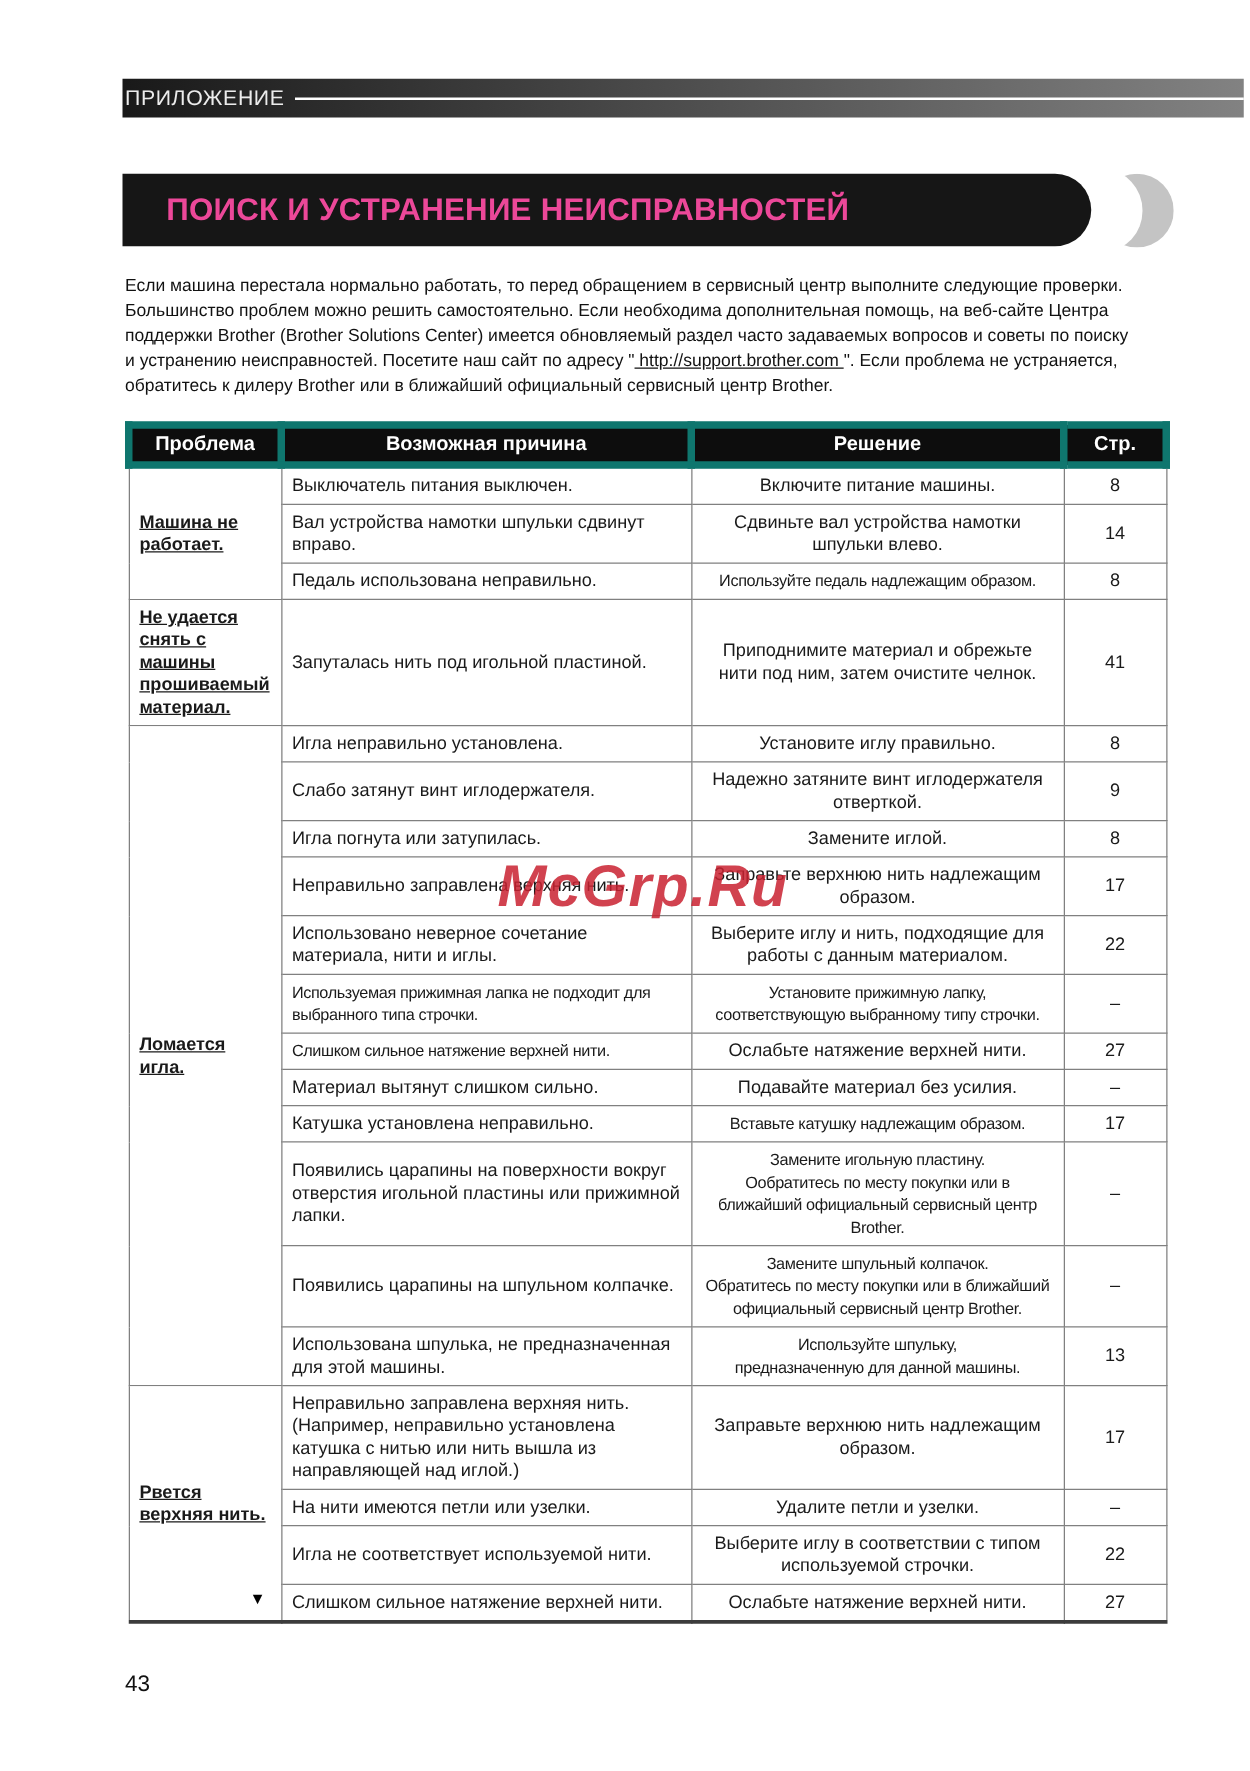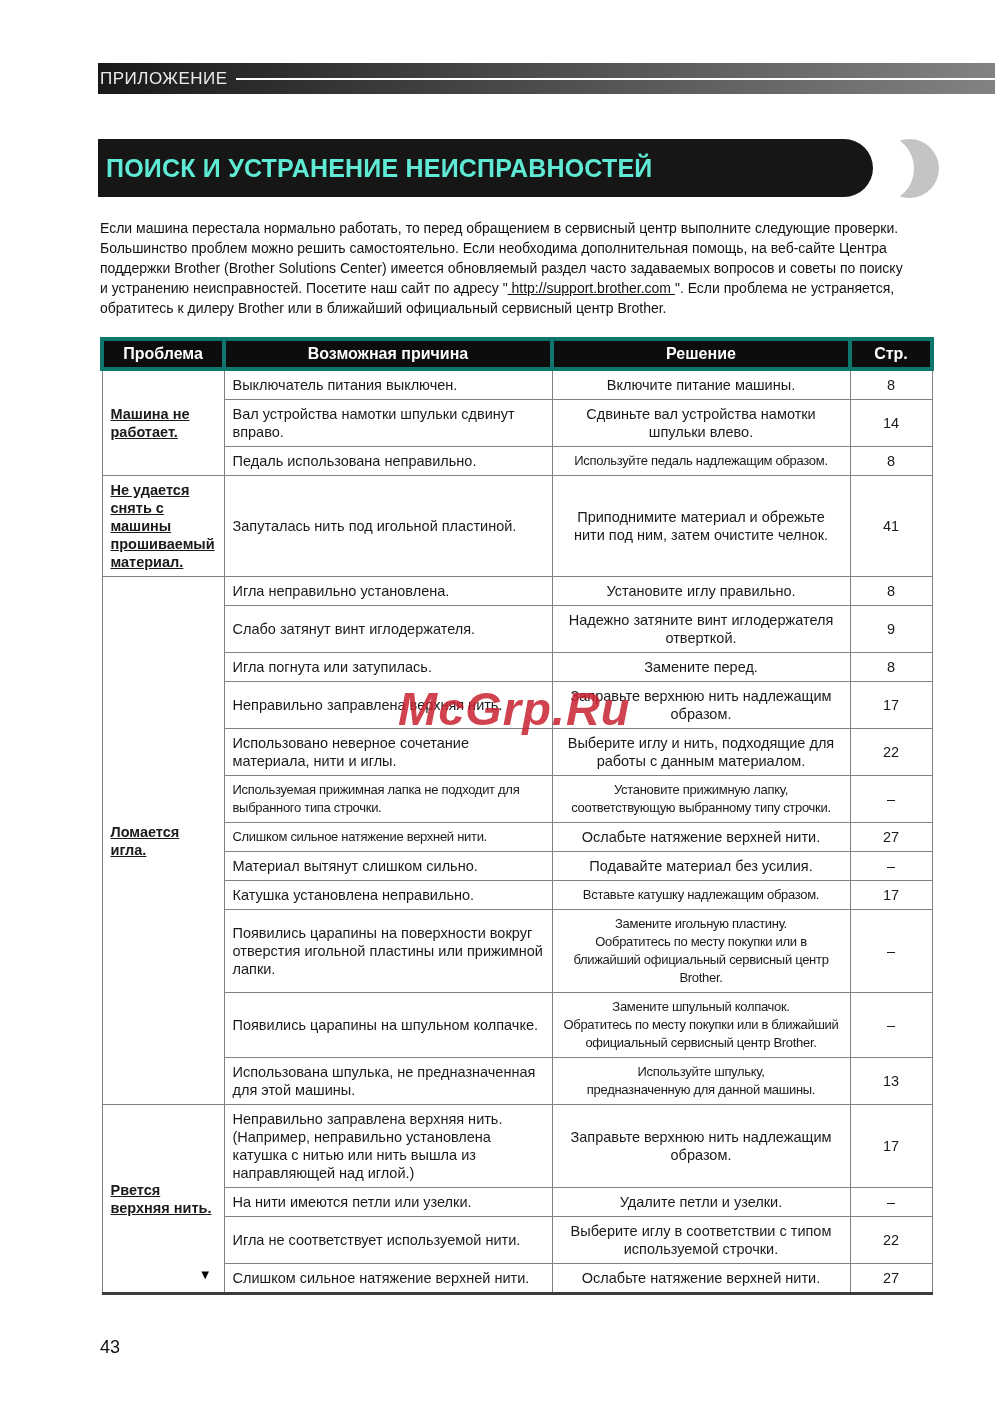--- a/index.html
+++ b/index.html
@@ -16,40 +16,40 @@
   .top-bar .label{
     color:#ececec;font-size:17px;letter-spacing:.5px;padding-left:2px;white-space:nowrap;
   }
   .top-bar .rule{flex:1;height:2px;background:#ffffff;margin-left:8px;}
   
   .banner-row{position:absolute;left:98px;top:139px;width:860px;height:59px;}
   .banner{
     position:absolute;left:0;top:0;width:775px;height:58px;background:#161616;
     border-radius:0 29px 29px 0;display:flex;align-items:center;
   }
-  .banner .title{color:#5eead4;font-weight:bold;font-size:25px;padding-left:8px;letter-spacing:.2px;white-space:nowrap;}
+  .banner .title{color:#ec4899;font-weight:bold;font-size:25px;padding-left:35px;letter-spacing:.2px;white-space:nowrap;}
   .crescent{position:absolute;left:782px;top:0;width:59px;height:59px;overflow:hidden;}
   .crescent .disc{position:absolute;left:0;top:0;width:59px;height:59px;border-radius:50%;background:#c4c4c4;}
   .crescent .cut{position:absolute;left:-26px;top:-3px;width:60px;height:65px;border-radius:50%;background:#ffffff;}
   
   .intro{
     position:absolute;left:100px;top:204px;width:812px;
     font-size:14px;line-height:20px;color:#111;
   }
   .intro .url{text-decoration:underline;}
   
   table.trouble{
     position:absolute;left:100px;top:337px;width:830px;
     border-collapse:collapse;table-layout:fixed;
     border:1px solid #6e6e6e;border-bottom:3px solid #3c3c3c;
     font-size:14.5px;line-height:18px;
   }
   table.trouble th{
     background:#0d0d0d;color:#ffffff;font-size:16px;font-weight:bold;
-    border:4px solid #0f766e;padding:4px 2px;text-align:center;
+    border:6px solid #0f766e;padding:4px 2px;text-align:center;
   }
   table.trouble td{
     border:1px solid #808080;padding:5px 8px;vertical-align:middle;background:#fff;
   }
   td.problem{font-weight:bold;padding-left:8px;position:relative;text-decoration:underline;}
   td.pagecol{text-align:center;}
   td.solution{white-space:pre-line;text-align:center;}
   .small{font-size:13px;letter-spacing:-.3px;}
   .cont-marker{
     position:absolute;right:12px;bottom:8px;font-weight:normal;font-size:13px;color:#000;
@@ -127,21 +127,21 @@
         <td class="solution">Установите иглу правильно.</td>
         <td class="pagecol">8</td>
       </tr>
       <tr>
         <td class="cause">Слабо затянут винт иглодержателя.</td>
         <td class="solution">Надежно затяните винт иглодержателя отверткой.</td>
         <td class="pagecol">9</td>
       </tr>
       <tr>
         <td class="cause">Игла погнута или затупилась.</td>
-        <td class="solution">Замените перед.</td>
+        <td class="solution">Замените иглой.</td>
         <td class="pagecol">8</td>
       </tr>
       <tr>
         <td class="cause">Неправильно заправлена верхняя нить.</td>
         <td class="solution">Заправьте верхнюю нить надлежащим образом.</td>
         <td class="pagecol">17</td>
       </tr>
       <tr>
         <td class="cause">Использовано неверное сочетание материала, нити и иглы.</td>
         <td class="solution">Выберите иглу и нить, подходящие для работы с данным материалом.</td>

